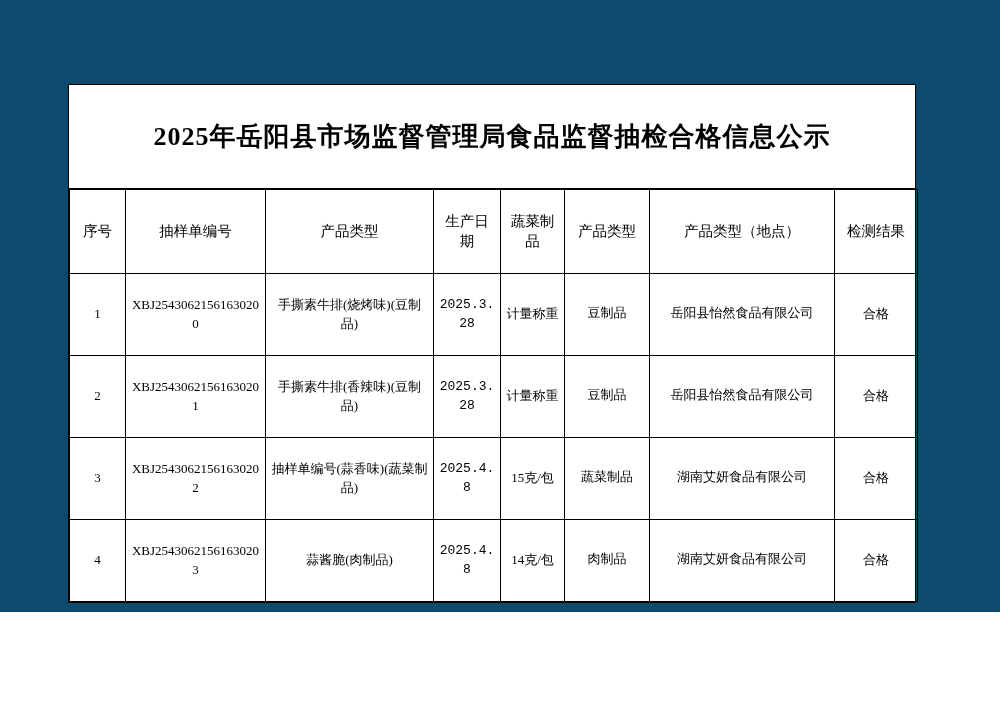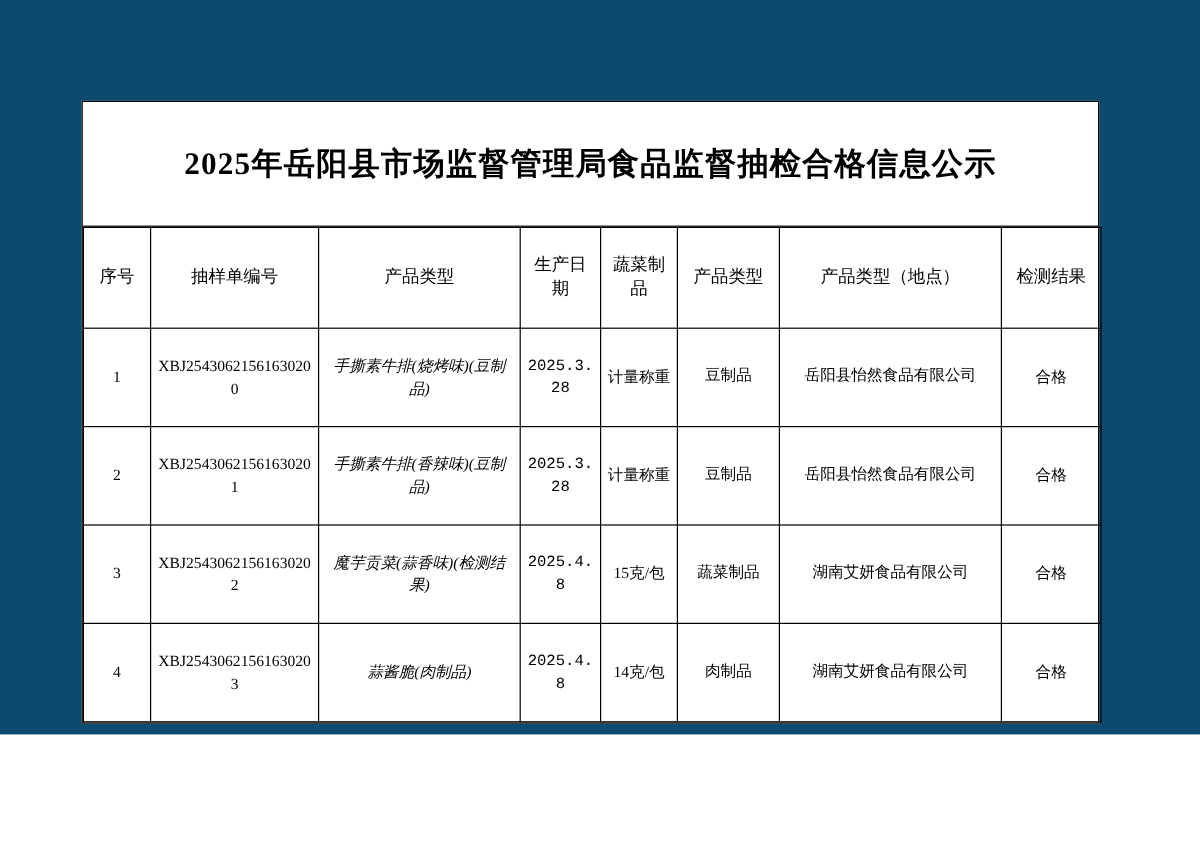--- a/index.html
+++ b/index.html
@@ -76,21 +76,21 @@
   col.c-sampleno { width: 140px; }
   col.c-name     { width: 168px; }
   col.c-proddate { width: 67px; }
   col.c-spec     { width: 64px; }
   col.c-type     { width: 85px; }
   col.c-org      { width: 185px; }
   col.c-result   { width: 83px; }
 
   td.cell-index   { font-size: 13px; }
   td.cell-sampleno{ font-size: 12.5px; letter-spacing: 0px; }
-  td.cell-name    { font-size: 13px; font-style: italic; }
+  td.cell-name    { font-size: 13px; }
   td.cell-proddate{ font-size: 12.5px; font-family: Liberation Mono, monospace; }
   td.cell-spec    { font-size: 12.5px; margin-left: 16px; }
   td.cell-type    { font-size: 13px; font-family: Liberation Mono, monospace; }
   td.cell-org     { font-size: 13px; font-family: Liberation Mono, monospace; }
   td.cell-result  { font-size: 13px; }
 </style>
 </head>
 <body>
 
 <div class="page">
@@ -140,21 +140,21 @@
           <td class="cell-name">手撕素牛排(香辣味)(豆制品)</td>
           <td class="cell-proddate">2025.3.28</td>
           <td class="cell-spec">计量称重</td>
           <td class="cell-type">豆制品</td>
           <td class="cell-org">岳阳县怡然食品有限公司</td>
           <td class="cell-result">合格</td>
         </tr>
         <tr>
           <td class="cell-index">3</td>
           <td class="cell-sampleno">XBJ25430621561630202</td>
-          <td class="cell-name">魔芋贡菜(蒜香味)(检测结果)</td>
+          <td class="cell-name">抽样单编号(蒜香味)(蔬菜制品)</td>
           <td class="cell-proddate">2025.4.8</td>
           <td class="cell-spec">15克/包</td>
           <td class="cell-type">蔬菜制品</td>
           <td class="cell-org">湖南艾妍食品有限公司</td>
           <td class="cell-result">合格</td>
         </tr>
         <tr>
           <td class="cell-index">4</td>
           <td class="cell-sampleno">XBJ25430621561630203</td>
           <td class="cell-name">蒜酱脆(肉制品)</td>

